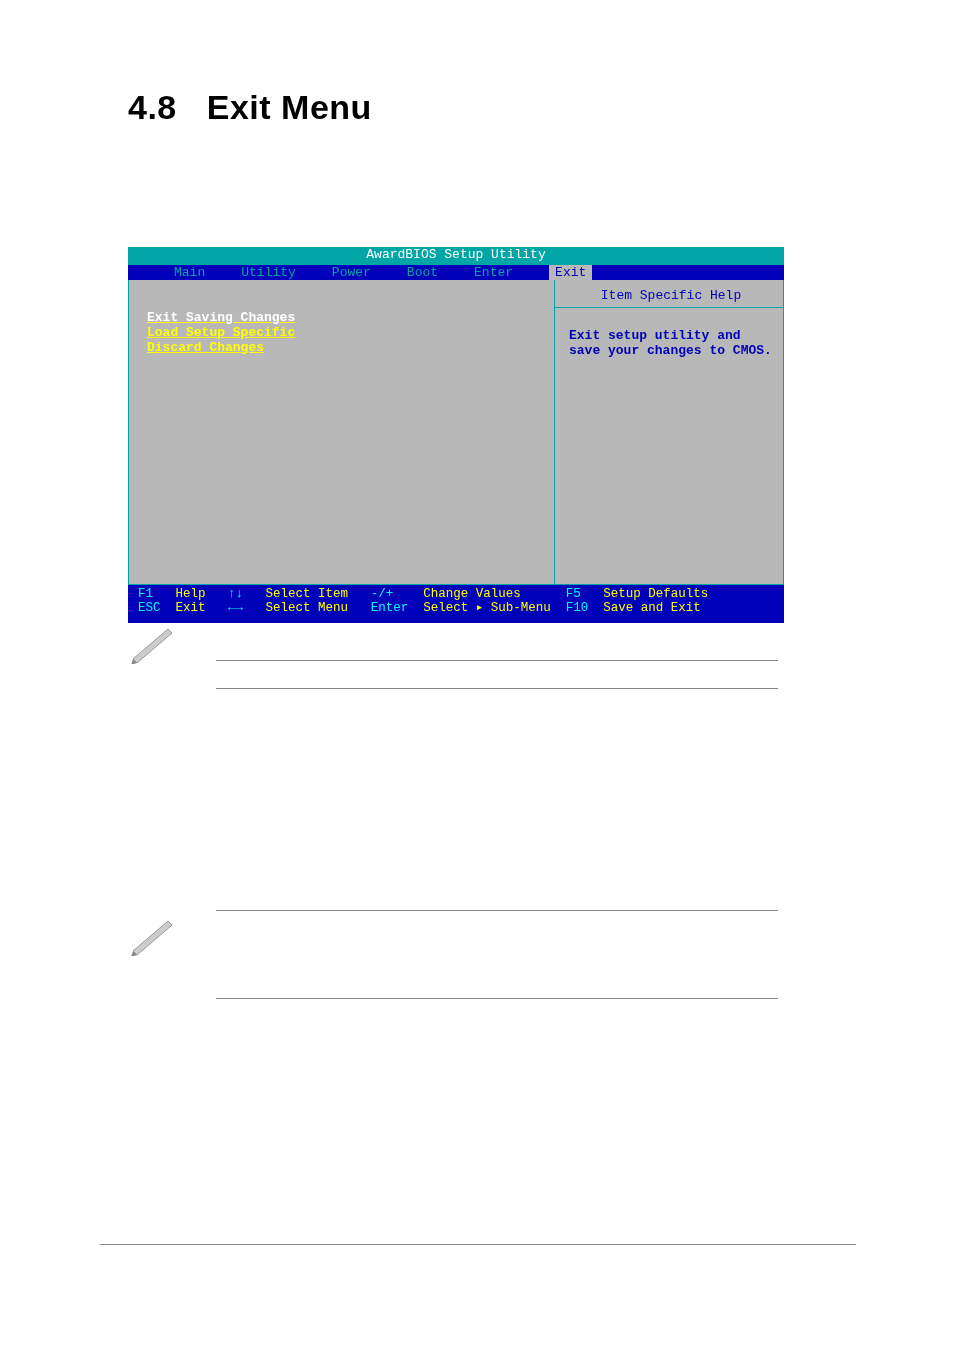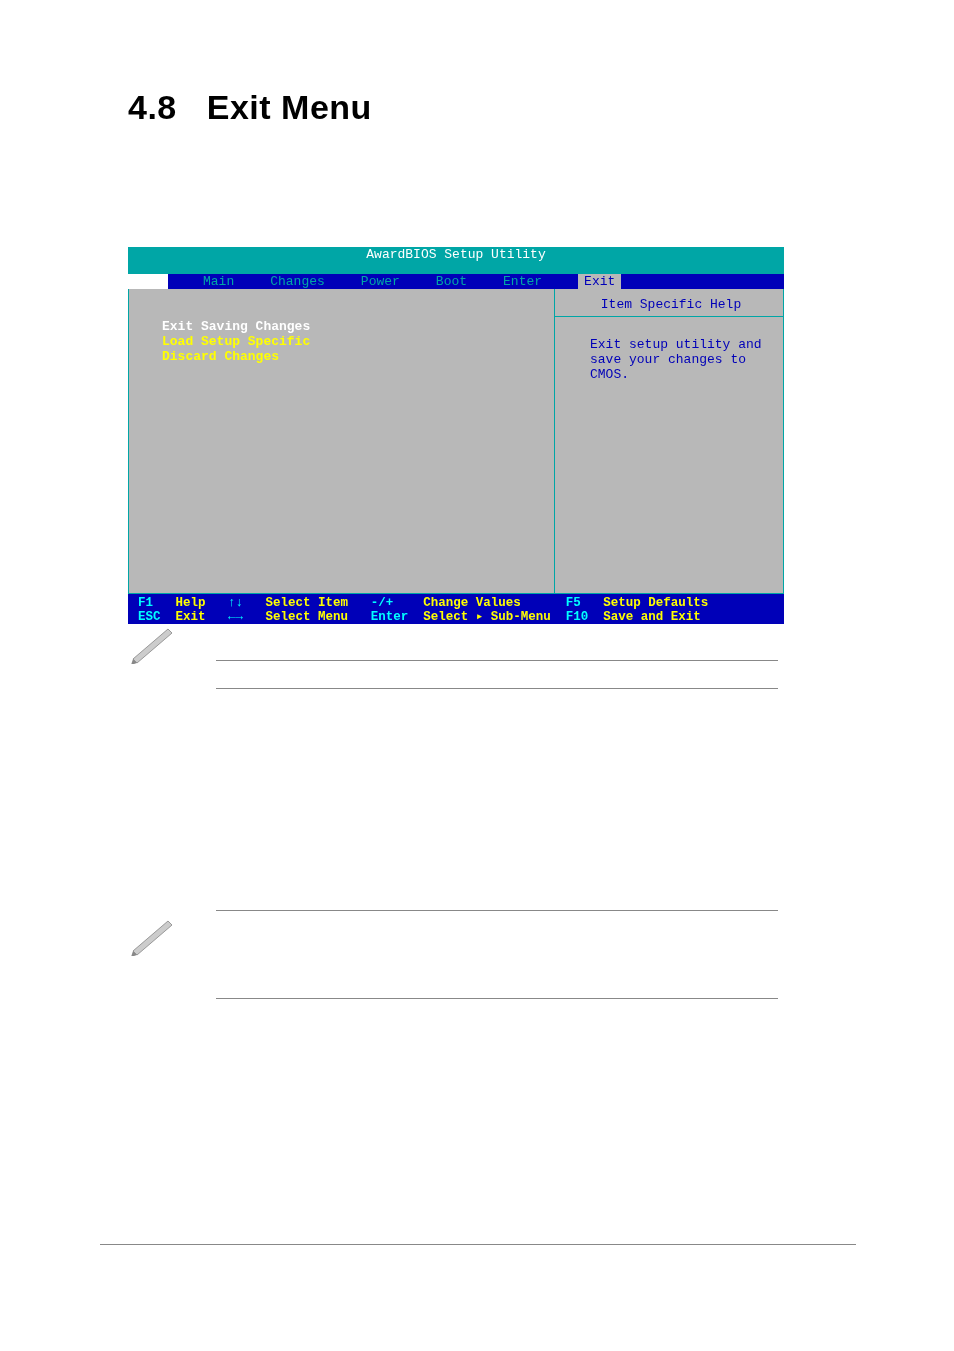--- a/index.html
+++ b/index.html
@@ -29,54 +29,54 @@
     width: 656px;
     font-family: "Courier New", monospace;
     font-size: 13px;
     font-weight: bold;
   }
   .bios-titlebar {
     background: #00a6a6;
     color: #ffffff;
     text-align: center;
     line-height: 15px;
-    height: 27px;
+    height: 18px;
     font-weight: normal;
   }
   .bios-menubar {
     background: #0000b8;
     color: #00a6a6;
     height: 15px;
     line-height: 15px;
     display: flex;
-    padding-left: 35px;
+    padding-left: 46px;
     font-weight: normal;
-    margin-left: 40px;
   }
   .bios-menubar .tab {
     margin-right: 36px;
   }
   .bios-menubar .tab.active {
     background: #b8b8b8;
     color: #0000b8;
     padding: 0 6px;
     margin-right: 0;
   }
   .bios-body {
     display: flex;
     background: #b8b8b8;
     height: 305px;
   }
   .bios-left {
     flex: 0 0 427px;
     border: 1px solid #00a6a6;
     border-top: none;
     color: #ffff00;
-    padding: 30px 0 0 33px;
+    padding: 30px 0 0 18px;
     line-height: 15px;
+    text-decoration: underline;
   }
   .bios-left .item.selected {
     background: #b8b8b8;
     color: #ffffff;
     display: inline;
   }
   .bios-left .item {
     display: block;
     white-space: pre;
   }
@@ -92,30 +92,29 @@
   .bios-right .help-title {
     text-align: center;
     margin-bottom: 4px;
     font-weight: normal;
   }
   .bios-right .divider {
     border-top: 1px solid #00a6a6;
     margin: 0 -10px 20px -14px;
   }
   .bios-right .help-text {
-    font-weight: normal;
-    margin-left: 21px;
+    font-weight: bold;
   }
   .bios-footer {
     background: #0000b8;
     color: #ffff00;
     line-height: 14px;
-    padding: 2px 0 0 10px;
+    padding: 2px 0 8px 10px;
     white-space: pre;
-    font-weight: bold;
+    font-weight: normal;
     font-size: 12.5px;
   }
   .bios-footer .key { color: #00ffff; }
 
   
   .pen-icon {
     position: absolute;
     width: 50px;
   }
   .pen1 { top: 624px; left: 128px; }
@@ -144,21 +143,21 @@
 <body>
 
 <div class="page-title">
   <span class="title-num">4.8</span><span>Exit Menu</span>
 </div>
 
 <div class="bios">
   <div class="bios-titlebar">AwardBIOS Setup Utility</div>
   <div class="bios-menubar">
     <span class="tab">Main</span>
-    <span class="tab">Changes</span>
+    <span class="tab">Utility</span>
     <span class="tab">Power</span>
     <span class="tab">Boot</span>
     <span class="tab">Enter</span>
     <span class="tab active">Exit</span>
   </div>
   <div class="bios-body">
     <div class="bios-left">
       <span class="item selected">Exit Saving Changes</span>
       <span class="item">Load Setup Specific</span>
       <span class="item">Discard Changes</span>

